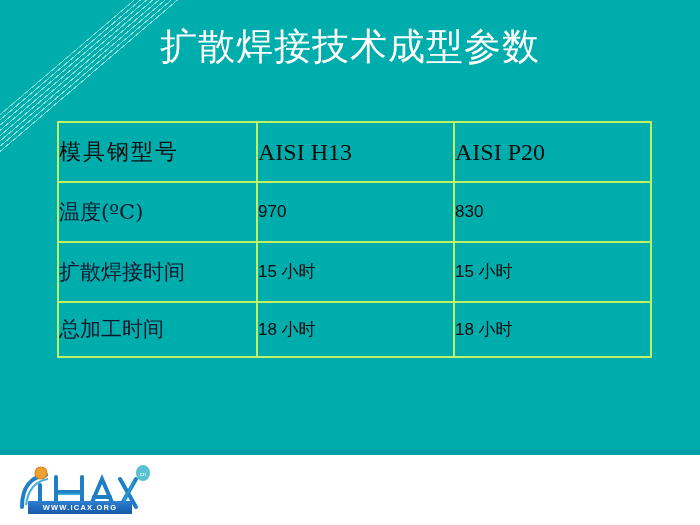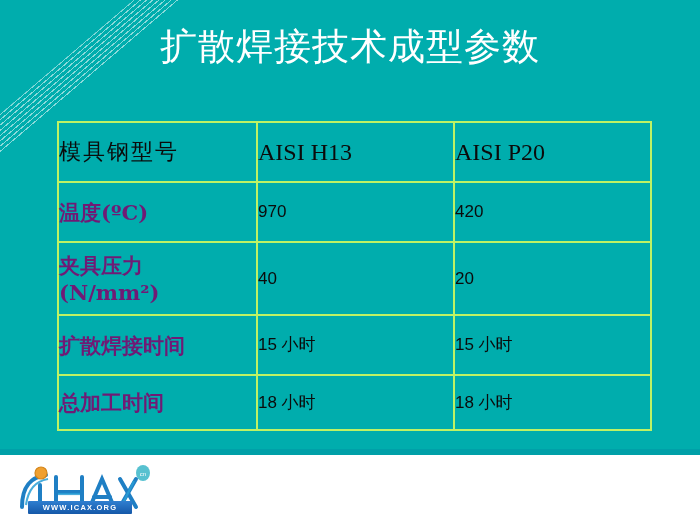--- a/index.html
+++ b/index.html
@@ -103,22 +103,21 @@
     padding: 0;
   }
   #param-table td.col-label { width: 197px; }
   #param-table td.col-v1    { width: 195px; }
   #param-table td.col-v2    { width: 195px; }
 
   .cell-label {
     font-family: "DejaVu Serif", "Liberation Serif", serif;
     font-size: 21px;
     line-height: 27px;
-    color: #701a75;
-    font-weight: bold;
+    color: #0f172a;
   }
   .cell-value {
     font-family: "Liberation Sans", sans-serif;
     font-size: 17px;
     line-height: 30px;
     color: #0b0b0b;
   }
   .cell-head {
     font-family: Liberation Serif, serif;
     font-size: 24px;
@@ -201,39 +200,25 @@
 
       <tr class="row-1">
         <td class="col-label">
           <div class="cell-label">温度(ºC)</div>
         </td>
         <td class="col-v1">
           <span class="cell-value">970</span>
           <span class="cell-value cjk"></span>
         </td>
         <td class="col-v2">
-          <span class="cell-value">420</span>
+          <span class="cell-value">830</span>
           <span class="cell-value cjk"></span>
         </td>
       </tr>
 
-      <tr class="row-2">
-        <td class="col-label">
-          <div class="cell-label">夹具压力</div>
-          <div class="cell-label sub-line">(N/mm²)</div>
-        </td>
-        <td class="col-v1">
-          <span class="cell-value">40</span>
-          <span class="cell-value cjk"></span>
-        </td>
-        <td class="col-v2">
-          <span class="cell-value">20</span>
-          <span class="cell-value cjk"></span>
-        </td>
-      </tr>
 
       <tr class="row-3">
         <td class="col-label">
           <div class="cell-label">扩散焊接时间</div>
         </td>
         <td class="col-v1">
           <span class="cell-value">15</span>
           <span class="cell-value cjk">小时</span>
         </td>
         <td class="col-v2">

